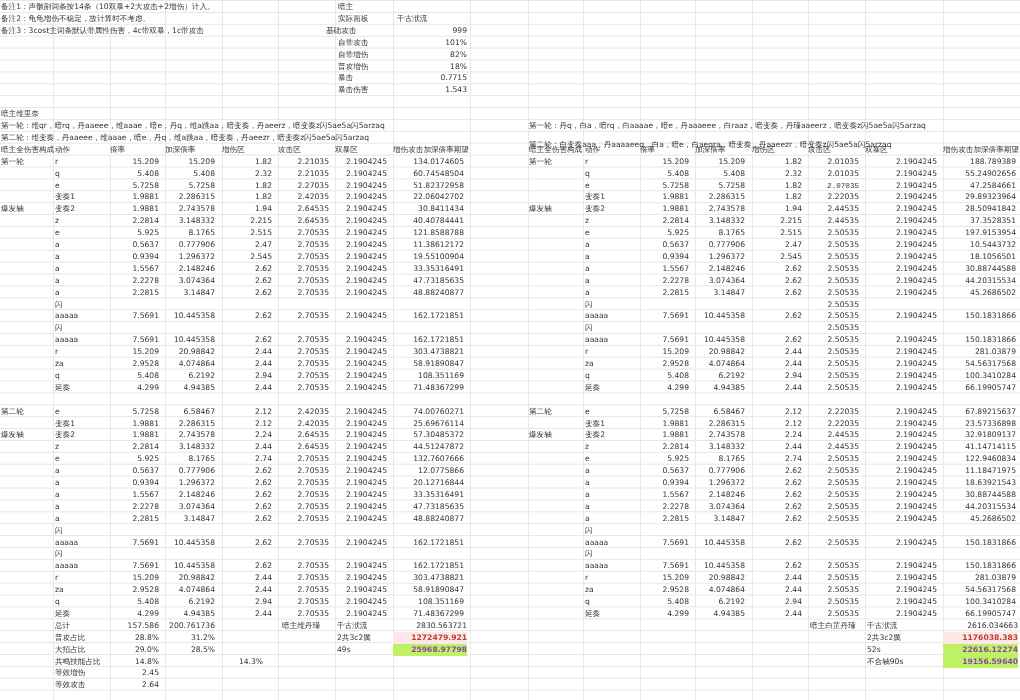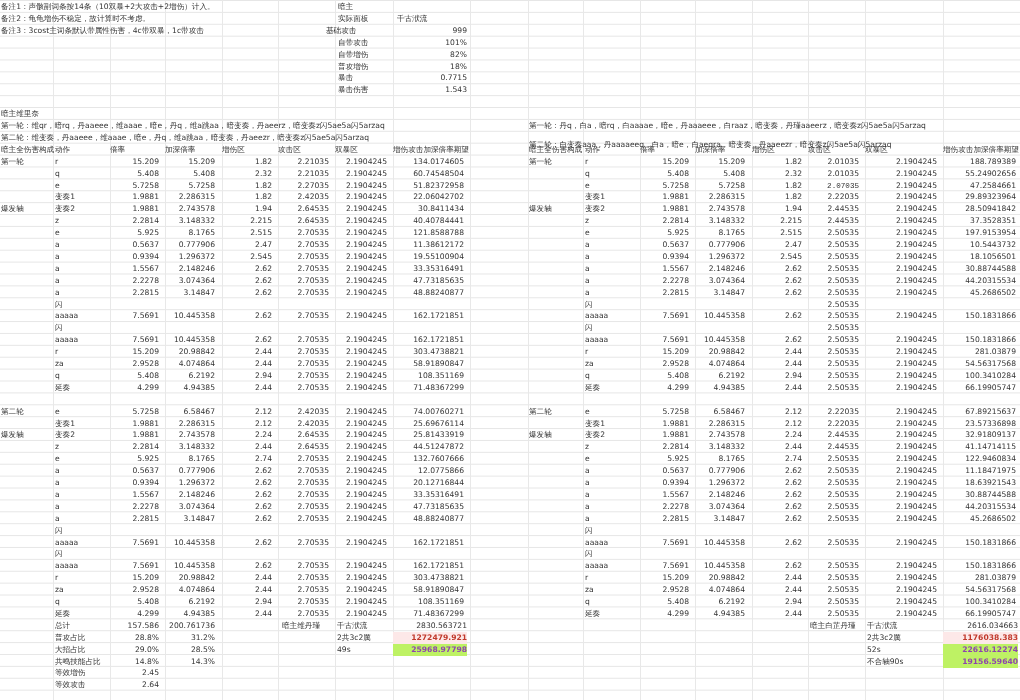--- a/index.html
+++ b/index.html
@@ -214,21 +214,21 @@
     <div class="cell r" style="left: 278px; top: 417.5px; width: 51px;">2.42035</div>
     <div class="cell r" style="left: 335px; top: 417.5px; width: 52px;">2.1904245</div>
     <div class="cell r" style="left: 393px; top: 417.5px; width: 71px;">25.69676114</div>
     <div class="cell" style="left: 1px; top: 429.4px; width: 49px;">爆发轴</div>
     <div class="cell" style="left: 55px; top: 429.4px; width: 49px;">变奏2</div>
     <div class="cell r" style="left: 110px; top: 429.4px; width: 49px;">1.9881</div>
     <div class="cell r" style="left: 165px; top: 429.4px; width: 50px;">2.743578</div>
     <div class="cell r" style="left: 222px; top: 429.4px; width: 50px;">2.24</div>
     <div class="cell r" style="left: 278px; top: 429.4px; width: 51px;">2.64535</div>
     <div class="cell r" style="left: 335px; top: 429.4px; width: 52px;">2.1904245</div>
-    <div class="cell r" style="left: 393px; top: 429.4px; width: 71px;">25.81433919</div>
+    <div class="cell r" style="left: 393px; top: 429.4px; width: 71px;">57.30485372</div>
     <div class="cell" style="left: 55px; top: 441.3px; width: 49px;">z</div>
     <div class="cell r" style="left: 110px; top: 441.3px; width: 49px;">2.2814</div>
     <div class="cell r" style="left: 165px; top: 441.3px; width: 50px;">3.148332</div>
     <div class="cell r" style="left: 222px; top: 441.3px; width: 50px;">2.44</div>
     <div class="cell r" style="left: 278px; top: 441.3px; width: 51px;">2.64535</div>
     <div class="cell r" style="left: 335px; top: 441.3px; width: 52px;">2.1904245</div>
     <div class="cell r" style="left: 393px; top: 441.3px; width: 71px;">44.51247872</div>
     <div class="cell" style="left: 55px; top: 453.2px; width: 49px;">e</div>
     <div class="cell r" style="left: 110px; top: 453.2px; width: 49px;">5.925</div>
     <div class="cell r" style="left: 165px; top: 453.2px; width: 50px;">8.1765</div>
@@ -319,21 +319,21 @@
     <div class="cell r" style="left: 110px; top: 619.8px; width: 49px;">157.586</div>
     <div class="cell r" style="left: 165px; top: 619.8px; width: 50px;">200.761736</div>
     <div class="cell" style="left: 55px; top: 631.7px;">普攻占比</div>
     <div class="cell r" style="left: 110px; top: 631.7px; width: 49px;">28.8%</div>
     <div class="cell r" style="left: 165px; top: 631.7px; width: 50px;">31.2%</div>
     <div class="cell" style="left: 55px; top: 643.6px;">大招占比</div>
     <div class="cell r" style="left: 110px; top: 643.6px; width: 49px;">29.0%</div>
     <div class="cell r" style="left: 165px; top: 643.6px; width: 50px;">28.5%</div>
     <div class="cell" style="left: 55px; top: 655.5px;">共鸣技能占比</div>
     <div class="cell r" style="left: 110px; top: 655.5px; width: 49px;">14.8%</div>
-    <div class="cell r" style="left: 165px; top: 655.5px; width: 50px;">14.3%</div>
+    <div class="cell r" style="left: 165px; top: 655.5px; width: 50px; padding-left: 48px;">14.3%</div>
     <div class="cell" style="left: 55px; top: 667.4px;">等效增伤</div>
     <div class="cell r" style="left: 110px; top: 667.4px; width: 49px;">2.45</div>
     <div class="cell" style="left: 55px; top: 679.3px;">等效攻击</div>
     <div class="cell r" style="left: 110px; top: 679.3px; width: 49px;">2.64</div>
     <div class="cell" style="left: 282px; top: 619.8px;">暗主维丹瑾</div>
     <div class="cell" style="left: 337px; top: 619.8px;">千古洑流</div>
     <div class="cell r" style="left: 393px; top: 619.8px; width: 74px;">2830.563721</div>
     <div class="cell" style="left: 337px; top: 631.7px;">2共3c2厲</div>
     <div class="cell r red redbg" style="left: 393px; top: 631.7px; width: 74px;">1272479.921</div>
     <div class="cell" style="left: 337px; top: 643.6px;">49s</div>

